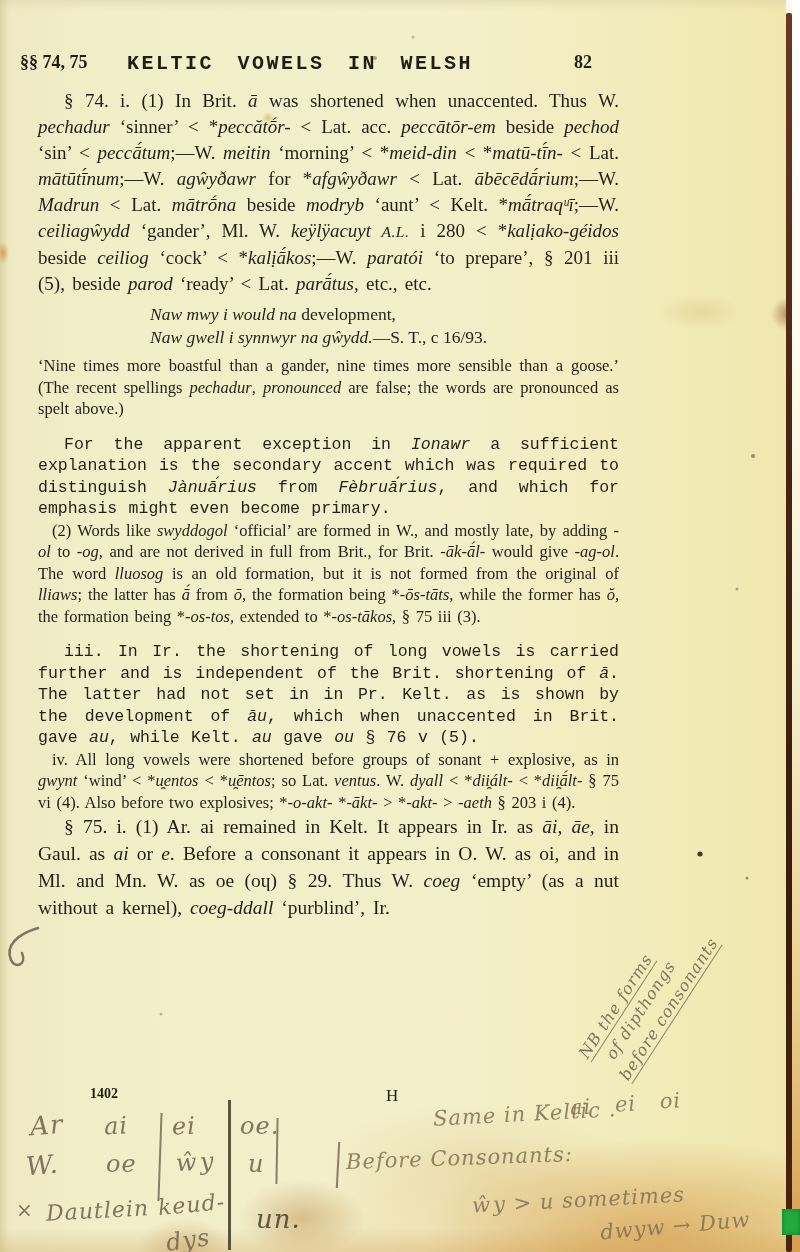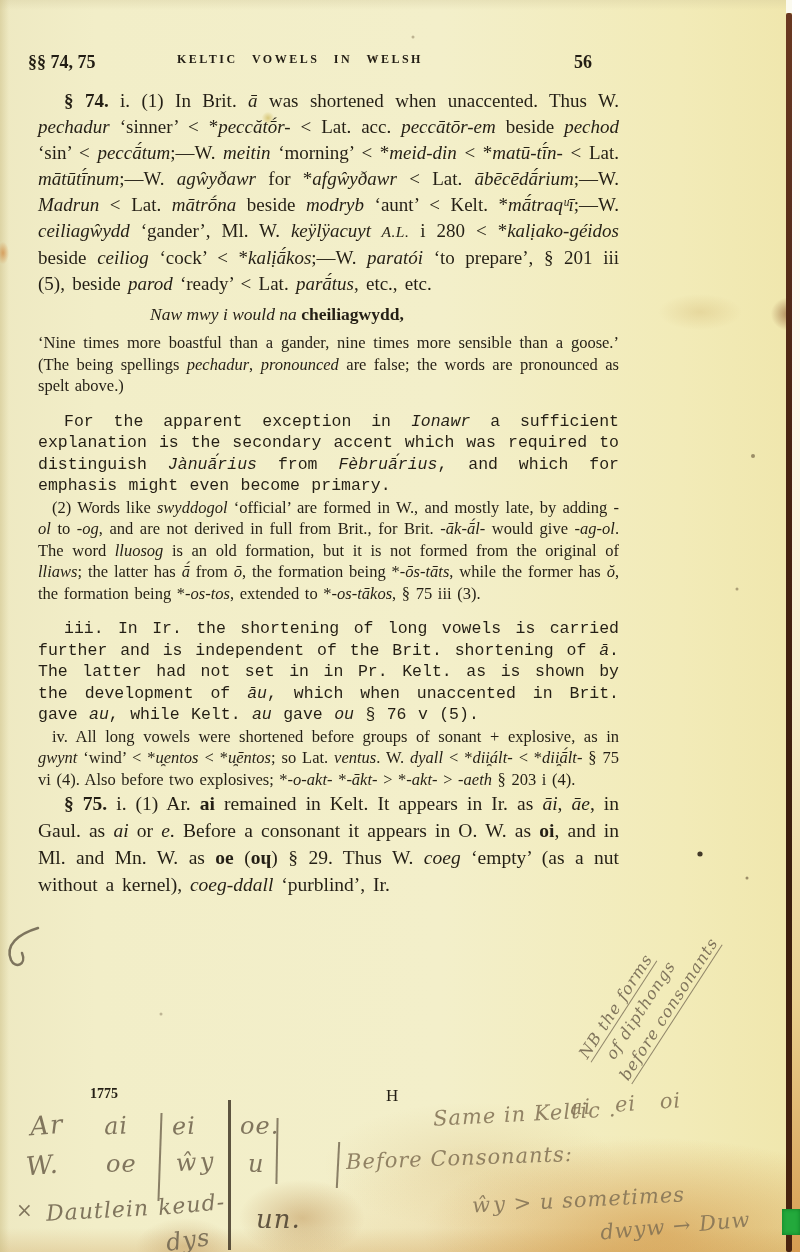--- a/index.html
+++ b/index.html
@@ -28,36 +28,36 @@
     160px 1013px 0 .5px rgba(70,50,30,.3);}
   .right-strip{position:absolute;left:792px;top:0;width:8px;height:1252px;background:
     linear-gradient(180deg,#ffffff 0%,#fdfbee 28%,#f4edca 55%,#e9cf8e 80%,#d79d52 100%);}
   .spine-cap{position:absolute;left:786px;top:0;width:6px;height:13px;background:#fbfaef;}
   .spine-line{position:absolute;left:786px;top:13px;width:6px;height:1239px;border-radius:2px;
     background:linear-gradient(180deg,#6a3820 0%,#482412 35%,#3a1d0e 70%,#4a2410 100%);}
   .green-tab{position:absolute;left:782px;top:1209px;width:18px;height:26px;
     background:#23a93c;box-shadow:inset 0 0 4px #0e7d24;}
   
   .pagehead{position:absolute;top:52px;left:0;width:800px;height:26px;color:#221d14;}
-  .pagehead .secref{position:absolute;left:28px;top:0;font-size:18px;font-weight:bold;}
+  .pagehead .secref{position:absolute;left:20px;top:0;font-size:18px;font-weight:bold;}
   .pagehead .title{position:absolute;left:120px;width:360px;top:0;text-align:center;
-    font-size:12px;font-weight:bold;letter-spacing:2.5px;word-spacing:9px;}
+    font-size:20px;font-weight:bold;letter-spacing:2.5px;word-spacing:9px;font-family:Liberation Mono, monospace;}
   .pagehead .pnum{position:absolute;left:574px;top:0;font-size:18px;font-weight:bold;}
   .textcol{position:absolute;left:38px;top:88px;width:581px;color:#241f15;text-align:justify;}
   .textcol p{margin:0;}
   .p-main{font-size:19px;line-height:26px;word-spacing:2.5px;}
   .p-main2{font-size:19.5px;line-height:27px;word-spacing:3px;}
   .p-small{font-size:16.5px;line-height:21.5px;word-spacing:1.5px;}
   .indent1{text-indent:26px;}
   .indent2{text-indent:14px;}
   .mt6{margin-top:6px!important;} .mt14{margin-top:14px!important;font-family:Liberation Mono, monospace;}
   .verse{margin:6px 0 0 112px;font-size:17.5px;line-height:23px;color:#241f15;}
   .secthead{margin:20px 0 14px;text-align:center;font-variant:small-caps;
     font-size:20px;letter-spacing:2px;font-weight:600;color:#221d14;}
-  .seg-n{} .seg-i{font-style:italic;} .seg-b{font-weight:bold;} .seg-sc{font-size:.82em;letter-spacing:.5px;font-style:italic;}
+  .seg-n{} .seg-i{font-style:italic;} .seg-b{font-weight:normal;} .seg-sc{font-size:.82em;letter-spacing:.5px;font-style:italic;}
   .footer-sig{position:absolute;top:1086px;left:0;width:800px;color:#241f15;}
   .footer-sig .plate{position:absolute;left:90px;font-size:14px;font-weight:bold;}
   .footer-sig .sig{position:absolute;left:386px;font-size:17px;}
   
   .hw{position:absolute;font-style:italic;color:rgba(118,106,84,.92);
       font-family:"DejaVu Serif","Liberation Serif",serif;letter-spacing:1px;}
   .hw2{color:rgba(128,112,84,.85);}
   .hw-bar{position:absolute;width:2px;background:rgba(92,80,60,.7);}
   .margin-note{position:absolute;left:545px;top:930px;width:250px;
     transform:rotate(-57deg);font-size:16px;line-height:23px;}
@@ -71,38 +71,39 @@
   <div class="stains"></div>
   <div class="specks"></div>
   <div class="right-strip"></div>
   <div class="spine-cap"></div>
   <div class="spine-line"></div>
   <div class="green-tab"></div>
 
   <header class="pagehead">
     <span class="secref">§§ 74, 75</span>
     <span class="title">KELTIC VOWELS IN WELSH</span>
-    <span class="pnum">56</span>
+    <span class="pnum">82</span>
   </header>
 
   <main class="textcol">
     <p class="p-main indent1"><span class="seg-b">§ 74.</span><span class="seg-n">  i. (1) In Brit. </span><span class="seg-i">ā</span><span class="seg-n"> was shortened when unaccented. Thus W. </span><span class="seg-i">pechadur</span><span class="seg-n"> ‘sinner’ &lt; *</span><span class="seg-i">peccătṓr-</span><span class="seg-n"> &lt; Lat. acc. </span><span class="seg-i">peccātōr-em</span><span class="seg-n"> beside </span><span class="seg-i">pechod</span><span class="seg-n"> ‘sin’ &lt; </span><span class="seg-i">peccā́tum</span><span class="seg-n">;—W. </span><span class="seg-i">meitin</span><span class="seg-n"> ‘morning’ &lt; *</span><span class="seg-i">meid-din</span><span class="seg-n"> &lt; *</span><span class="seg-i">matū-tī́n-</span><span class="seg-n"> &lt; Lat. </span><span class="seg-i">mātūtī́num</span><span class="seg-n">;—W. </span><span class="seg-i">agŵyðawr</span><span class="seg-n"> for *</span><span class="seg-i">afgŵyðawr</span><span class="seg-n"> &lt; Lat. </span><span class="seg-i">ābēcēdā́rium</span><span class="seg-n">;—W. </span><span class="seg-i">Madrun</span><span class="seg-n"> &lt; Lat. </span><span class="seg-i">mātrṓna</span><span class="seg-n"> beside </span><span class="seg-i">modryb</span><span class="seg-n"> ‘aunt’ &lt; Kelt. *</span><span class="seg-i">mā́traqᵘī</span><span class="seg-n">;—W. </span><span class="seg-i">ceiliagŵydd</span><span class="seg-n"> ‘gander’, Ml. W. </span><span class="seg-i">keÿlÿacuyt</span><span class="seg-sc"> A.L.</span><span class="seg-n"> i 280 &lt; *</span><span class="seg-i">kalịako-géidos</span><span class="seg-n"> beside </span><span class="seg-i">ceiliog</span><span class="seg-n"> ‘cock’ &lt; *</span><span class="seg-i">kalịā́kos</span><span class="seg-n">;—W. </span><span class="seg-i">paratói</span><span class="seg-n"> ‘to prepare’, § 201 iii (5), beside </span><span class="seg-i">parod</span><span class="seg-n"> ‘ready’ &lt; Lat. </span><span class="seg-i">parā́tus</span><span class="seg-n">, etc., etc.</span></p>
     <div class="verse">
-      <div><span class="seg-i">Naw mwy i would na </span><span class="seg-b">cheiliagwydd,</span></div>
+      <div><span class="seg-i">Naw mwy i would na </span><span class="seg-b">development,</span></div>
+      <div><span class="seg-i">Naw gwell i synnwyr na gŵydd.</span><span class="seg-n">—S. T., c 16/93.</span></div>
     </div>
-    <p class="p-small mt6"><span class="seg-n">‘Nine times more boastful than a gander, nine times more sensible than a goose.’  (The being spellings </span><span class="seg-i">pechadur</span><span class="seg-n">, </span><span class="seg-i">pronounced</span><span class="seg-n"> are false; the words are pronounced as spelt above.)</span></p>
+    <p class="p-small mt6"><span class="seg-n">‘Nine times more boastful than a gander, nine times more sensible than a goose.’  (The recent spellings </span><span class="seg-i">pechadur</span><span class="seg-n">, </span><span class="seg-i">pronounced</span><span class="seg-n"> are false; the words are pronounced as spelt above.)</span></p>
     <p class="p-small indent1 mt14"><span class="seg-n">For the apparent exception in </span><span class="seg-i">Ionawr</span><span class="seg-n"> a sufficient explanation is the secondary accent which was required to distinguish </span><span class="seg-i">Jànuā́rius</span><span class="seg-n"> from </span><span class="seg-i">Fèbruā́rius</span><span class="seg-n">, and which for emphasis might even become primary.</span></p>
     <p class="p-small indent2"><span class="seg-n">(2) Words like </span><span class="seg-i">swyddogol</span><span class="seg-n"> ‘official’ are formed in W., and mostly late, by adding </span><span class="seg-i">-ol</span><span class="seg-n"> to </span><span class="seg-i">-og</span><span class="seg-n">, and are not derived in full from Brit., for Brit. </span><span class="seg-i">-āk-ā́l-</span><span class="seg-n"> would give </span><span class="seg-i">-ag-ol</span><span class="seg-n">.  The word </span><span class="seg-i">lluosog</span><span class="seg-n"> is an old formation, but it is not formed from the original of </span><span class="seg-i">lliaws</span><span class="seg-n">; the latter has </span><span class="seg-i">ā́</span><span class="seg-n"> from </span><span class="seg-i">ō</span><span class="seg-n">, the formation being *</span><span class="seg-i">-ōs-tāts</span><span class="seg-n">, while the former has </span><span class="seg-i">ŏ</span><span class="seg-n">, the formation being *</span><span class="seg-i">-os-tos</span><span class="seg-n">, extended to *</span><span class="seg-i">-os-tākos</span><span class="seg-n">, § 75 iii (3).</span></p>
     <p class="p-small indent1 mt14"><span class="seg-n">iii. In Ir. the shortening of long vowels is carried further and is independent of the Brit. shortening of </span><span class="seg-i">ā</span><span class="seg-n">.  The latter had not set in in Pr. Kelt. as is shown by the development of </span><span class="seg-i">āu</span><span class="seg-n">, which when unaccented in Brit. gave </span><span class="seg-i">au</span><span class="seg-n">, while Kelt. </span><span class="seg-i">au</span><span class="seg-n"> gave </span><span class="seg-i">ou</span><span class="seg-n"> § 76 v (5).</span></p>
     <p class="p-small indent2"><span class="seg-n">iv. All long vowels were shortened before groups of sonant + explosive, as in </span><span class="seg-i">gwynt</span><span class="seg-n"> ‘wind’ &lt; *</span><span class="seg-i">u̯entos</span><span class="seg-n"> &lt; *</span><span class="seg-i">u̯ēntos</span><span class="seg-n">; so Lat. </span><span class="seg-i">ventus</span><span class="seg-n">.  W. </span><span class="seg-i">dyall</span><span class="seg-n"> &lt; *</span><span class="seg-i">dii̯ált-</span><span class="seg-n"> &lt; *</span><span class="seg-i">dii̯ā́lt-</span><span class="seg-n">  § 75 vi (4).  Also before two explosives; *</span><span class="seg-i">-o-akt-</span><span class="seg-n"> *</span><span class="seg-i">-ākt-</span><span class="seg-n"> &gt; *</span><span class="seg-i">-akt-</span><span class="seg-n"> &gt; </span><span class="seg-i">-aeth</span><span class="seg-n"> § 203 i (4).</span></p>
     <p class="p-main2 indent1"><span class="seg-b">§ 75.</span><span class="seg-n">  i. (1) Ar. </span><span class="seg-b">ai</span><span class="seg-n"> remained in Kelt.  It appears in Ir. as </span><span class="seg-i">āi</span><span class="seg-n">, </span><span class="seg-i">āe</span><span class="seg-n">, in Gaul. as </span><span class="seg-i">ai</span><span class="seg-n"> or </span><span class="seg-i">e</span><span class="seg-n">.  Before a consonant it appears in O. W. as </span><span class="seg-b">oi</span><span class="seg-n">, and in Ml. and Mn. W. as </span><span class="seg-b">oe</span><span class="seg-n"> (</span><span class="seg-b">oɥ</span><span class="seg-n">) § 29.  Thus W. </span><span class="seg-i">coeg</span><span class="seg-n"> ‘empty’ (as a nut without a kernel), </span><span class="seg-i">coeg-ddall</span><span class="seg-n"> ‘purblind’, Ir.</span></p>
   </main>
 
   <div class="footer-sig">
-    <span class="plate">1775</span>
+    <span class="plate">1402</span>
     <span class="sig">H</span>
   </div>
 
   <svg class="checkmark" width="44" height="62" viewBox="0 0 44 62">
     <path d="M38 10 C 18 16, 5 27, 11 42 C 15 51, 27 47, 22 35" fill="none" stroke="rgba(105,95,75,.85)" stroke-width="2.5" stroke-linecap="round"></path>
   </svg>
 
   <div class="margin-note hw">
     <div><span class="u">NB the forms</span></div>
     <div style="margin-left:14px">of dipthongs</div>

